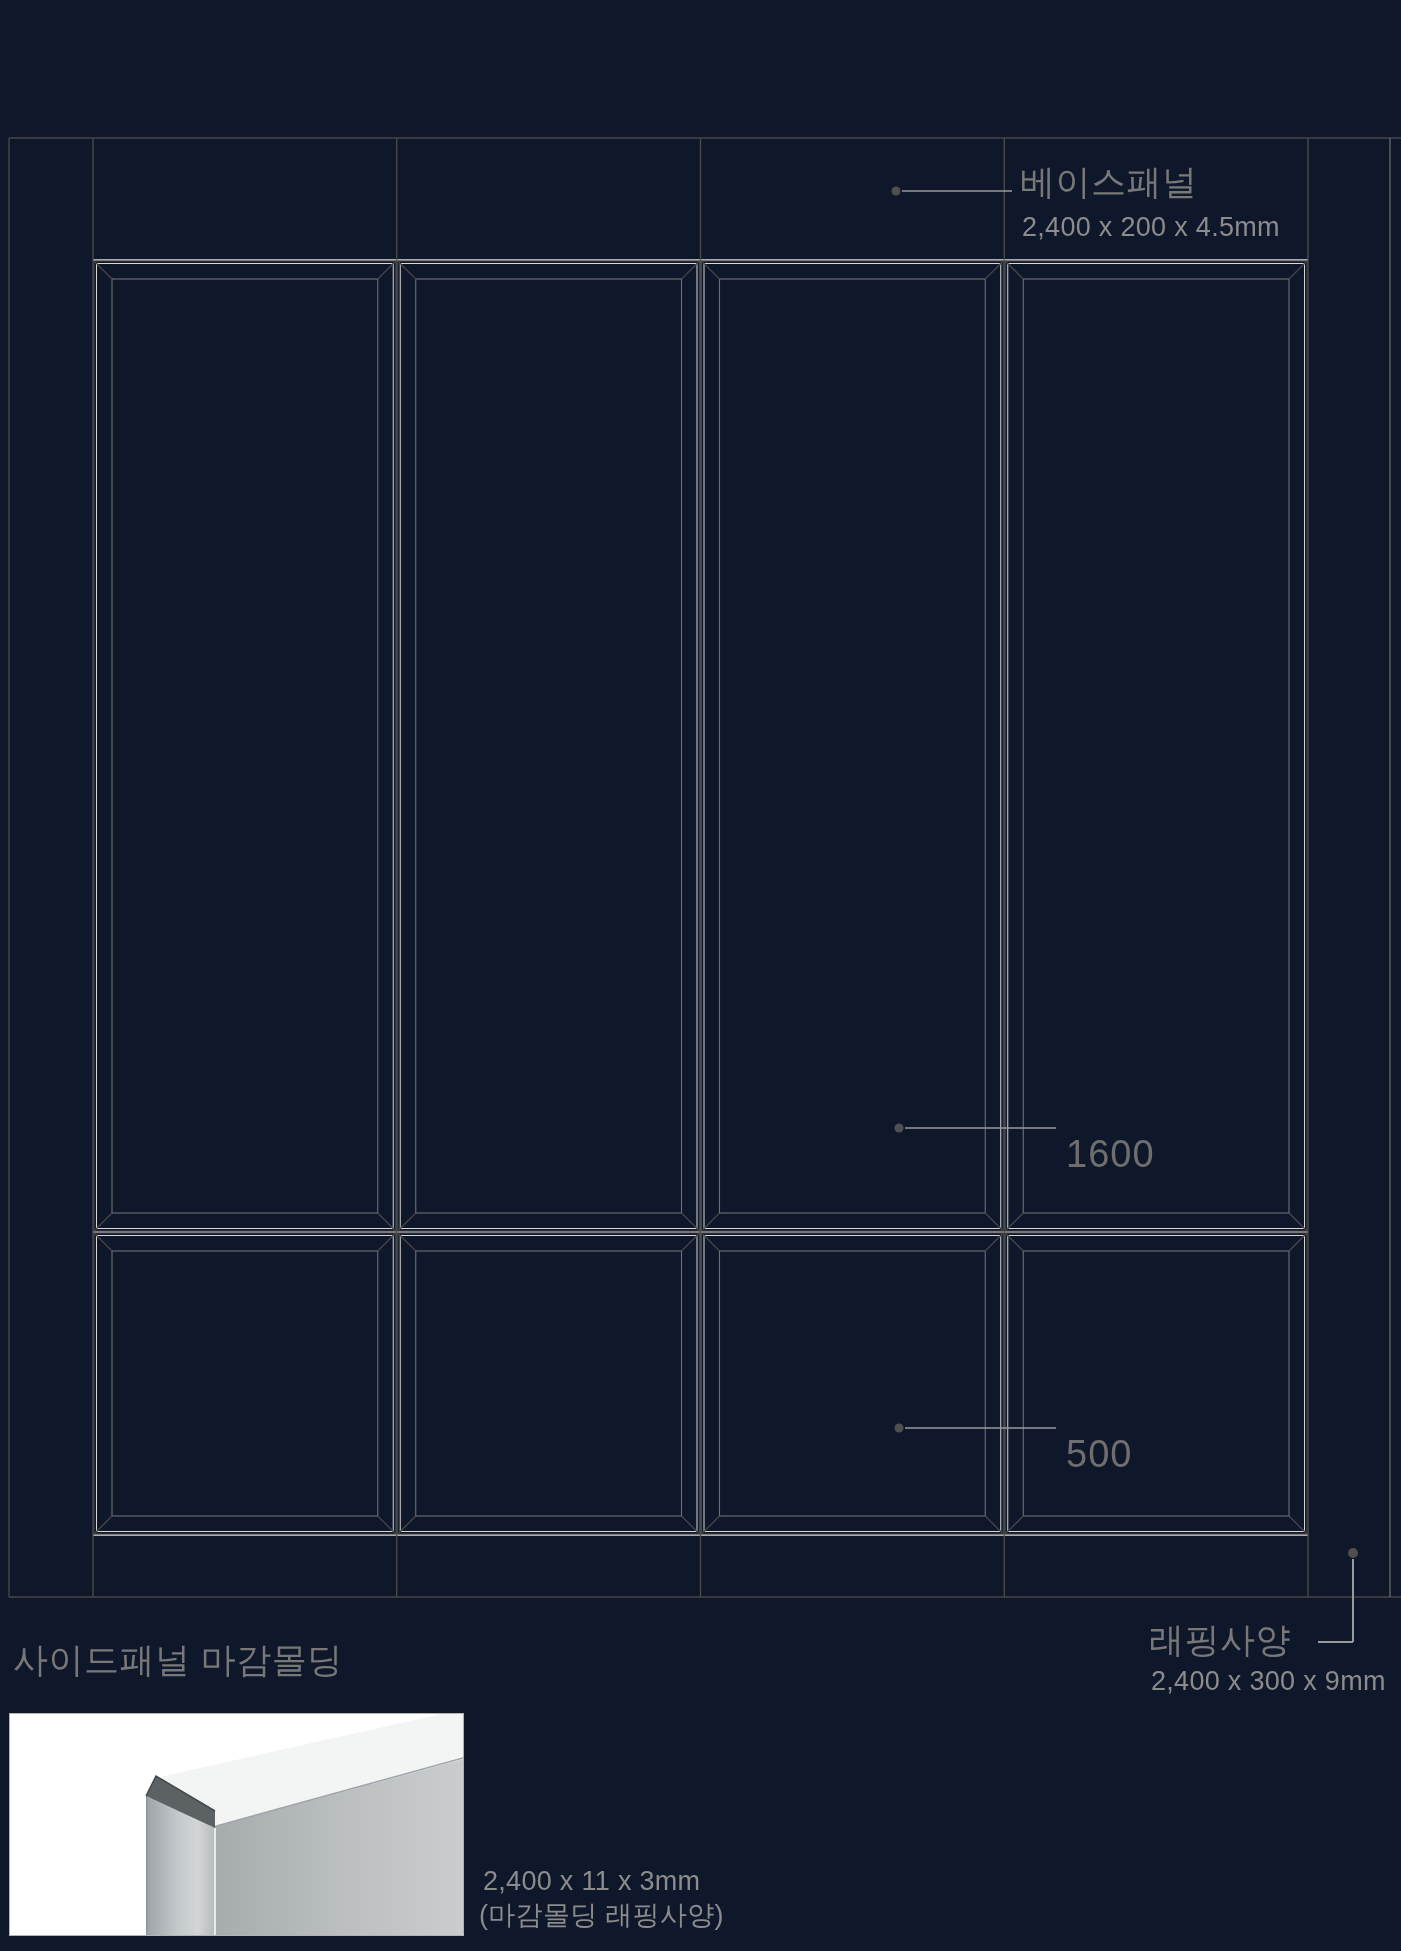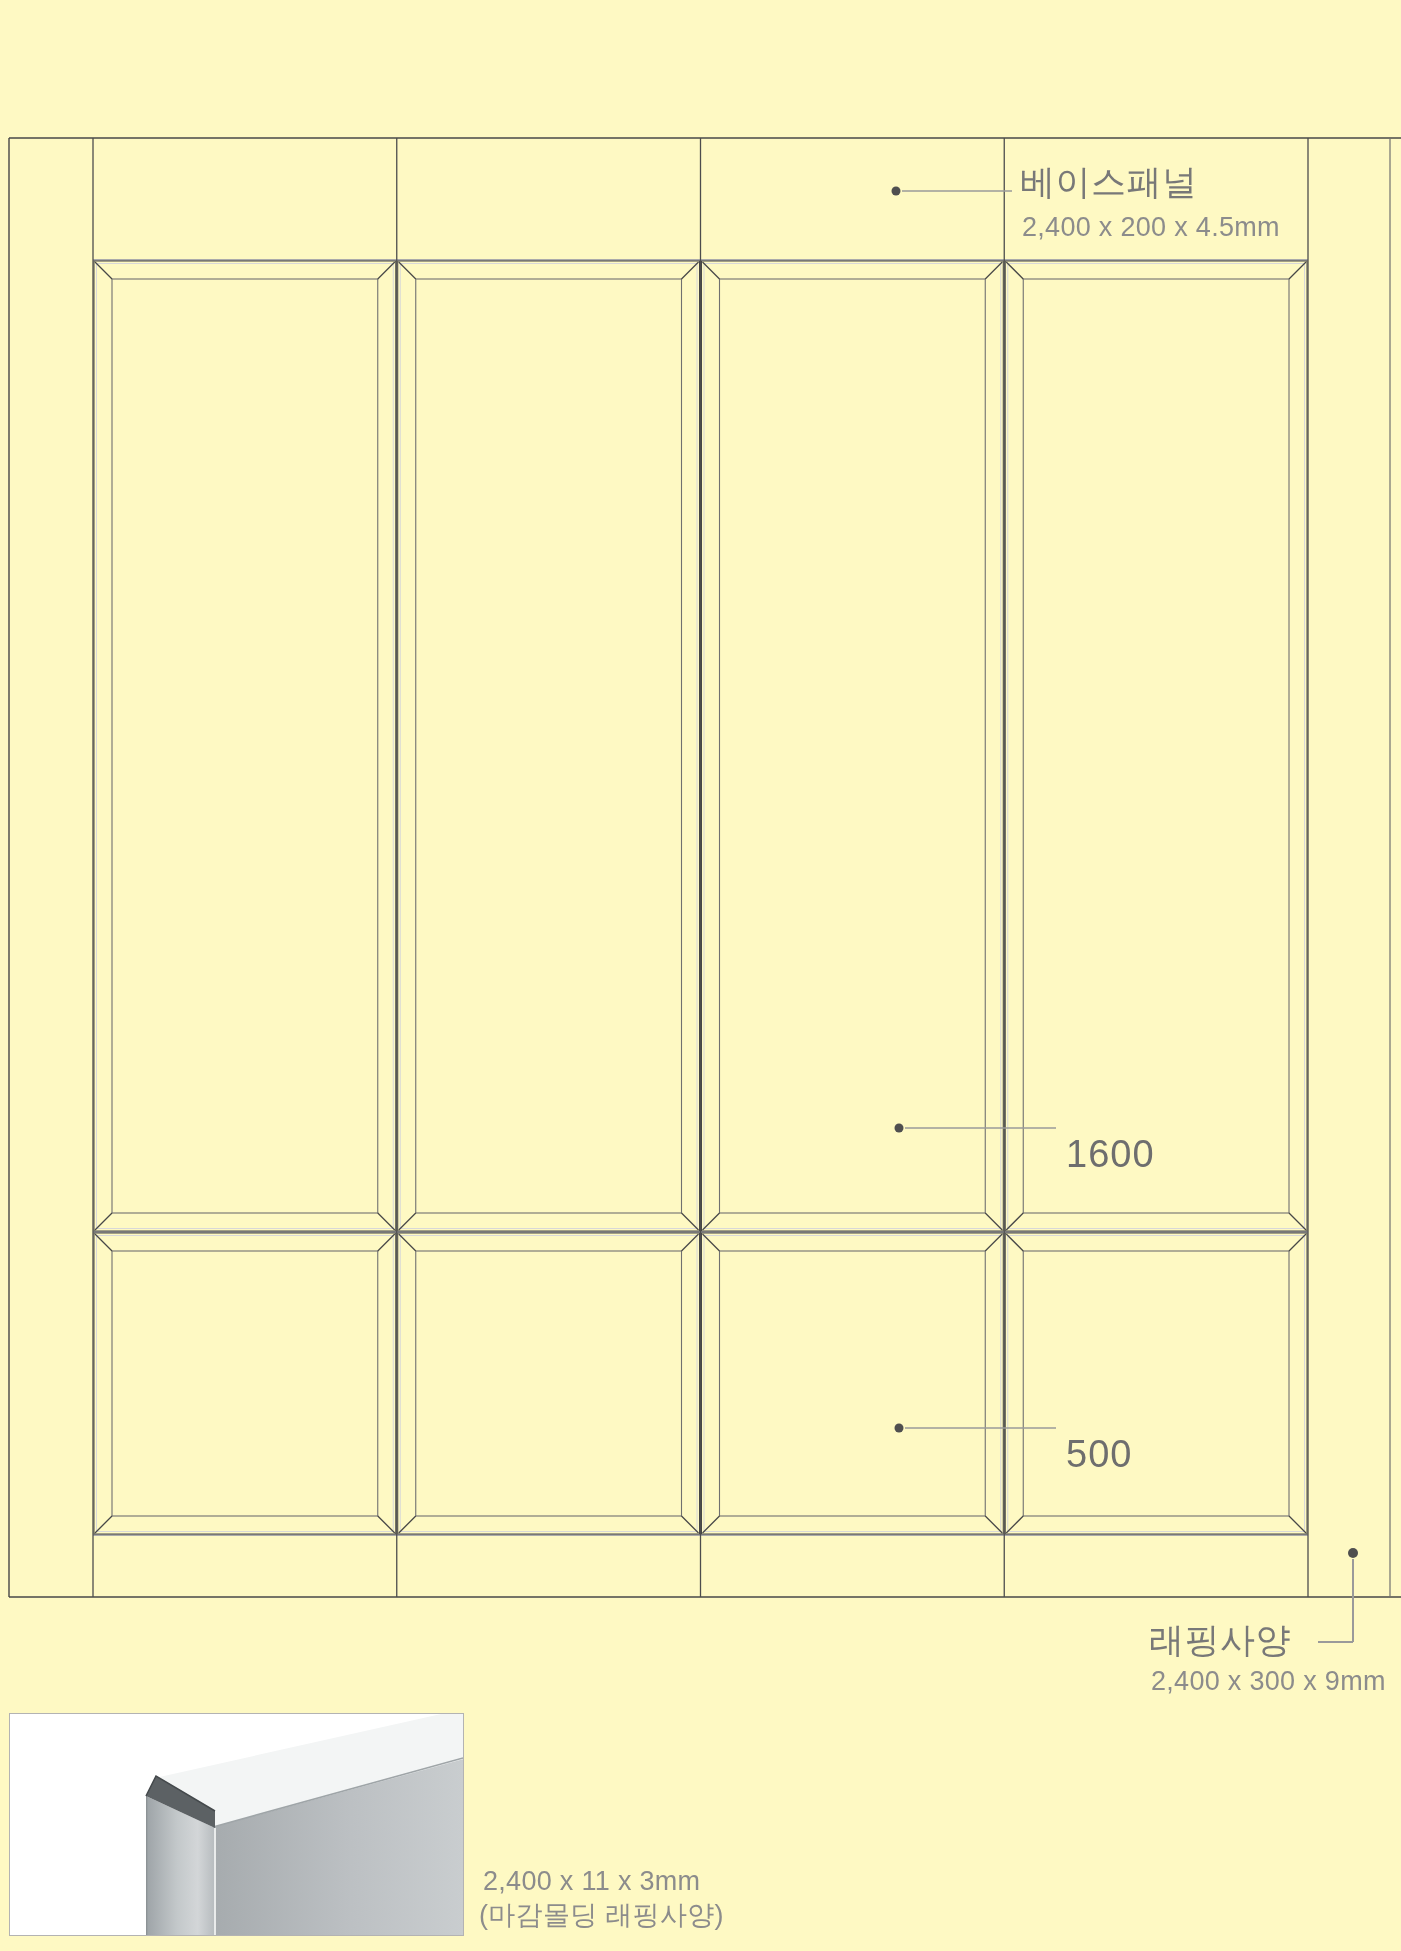--- a/index.html
+++ b/index.html
@@ -1,17 +1,17 @@
 <!DOCTYPE html>
 <html><head>
 <meta charset="utf-8">
 <style>
   html,body{margin:0;padding:0;background:#ffffff;}
   #page{
-    position:relative;width:1401px;height:1951px;background:#fef9c3;overflow:hidden;
+    position:relative;width:1401px;height:1951px;background:#0f172a;overflow:hidden;
     font-family:"Liberation Sans","DejaVu Sans",sans-serif;
   }
   #grid-svg{position:absolute;left:0;top:0;width:1401px;height:1951px;}
   .lbl{position:absolute;white-space:nowrap;line-height:1.1;}
   .lbl-big{font-size:35px;color:#787878;letter-spacing:0.5px;}
   .lbl-num{font-size:38px;color:#6e6e6e;letter-spacing:1px;margin-top:28px;}
   .lbl-dim{font-size:27px;color:#8c8c8c;letter-spacing:0.3px;}
   #base-label{left:1020px;top:163px;}
   #base-dim{left:1022px;top:213px;}
   #label-1600{left:1066px;top:1106px;}
@@ -128,20 +128,21 @@
 
   <div class="lbl lbl-big" id="base-label">베이스패널</div>
   <div class="lbl lbl-dim" id="base-dim">2,400 x 200 x 4.5mm</div>
 
   <div class="lbl lbl-num" id="label-1600">1600</div>
   <div class="lbl lbl-num" id="label-500">500</div>
 
   <div class="lbl lbl-big" id="side-label">래핑사양</div>
   <div class="lbl lbl-dim" id="side-dim">2,400 x 300 x 9mm</div>
 
+  <div class="lbl lbl-big" id="molding-title">사이드패널 마감몰딩</div>
 
   <div id="molding-photo">
     <svg id="photo-svg" viewBox="0 0 453 221" width="453" height="221">
         <defs>
           <linearGradient id="gFace" x1="203" y1="0" x2="453" y2="0" gradientUnits="userSpaceOnUse">
             <stop offset="0" stop-color="#a6abae"></stop>
             <stop offset="0.55" stop-color="#bcc0c3"></stop>
             <stop offset="1" stop-color="#c9cdcf"></stop>
           </linearGradient>
           <linearGradient id="gStrip" x1="136" y1="0" x2="205" y2="0" gradientUnits="userSpaceOnUse">

